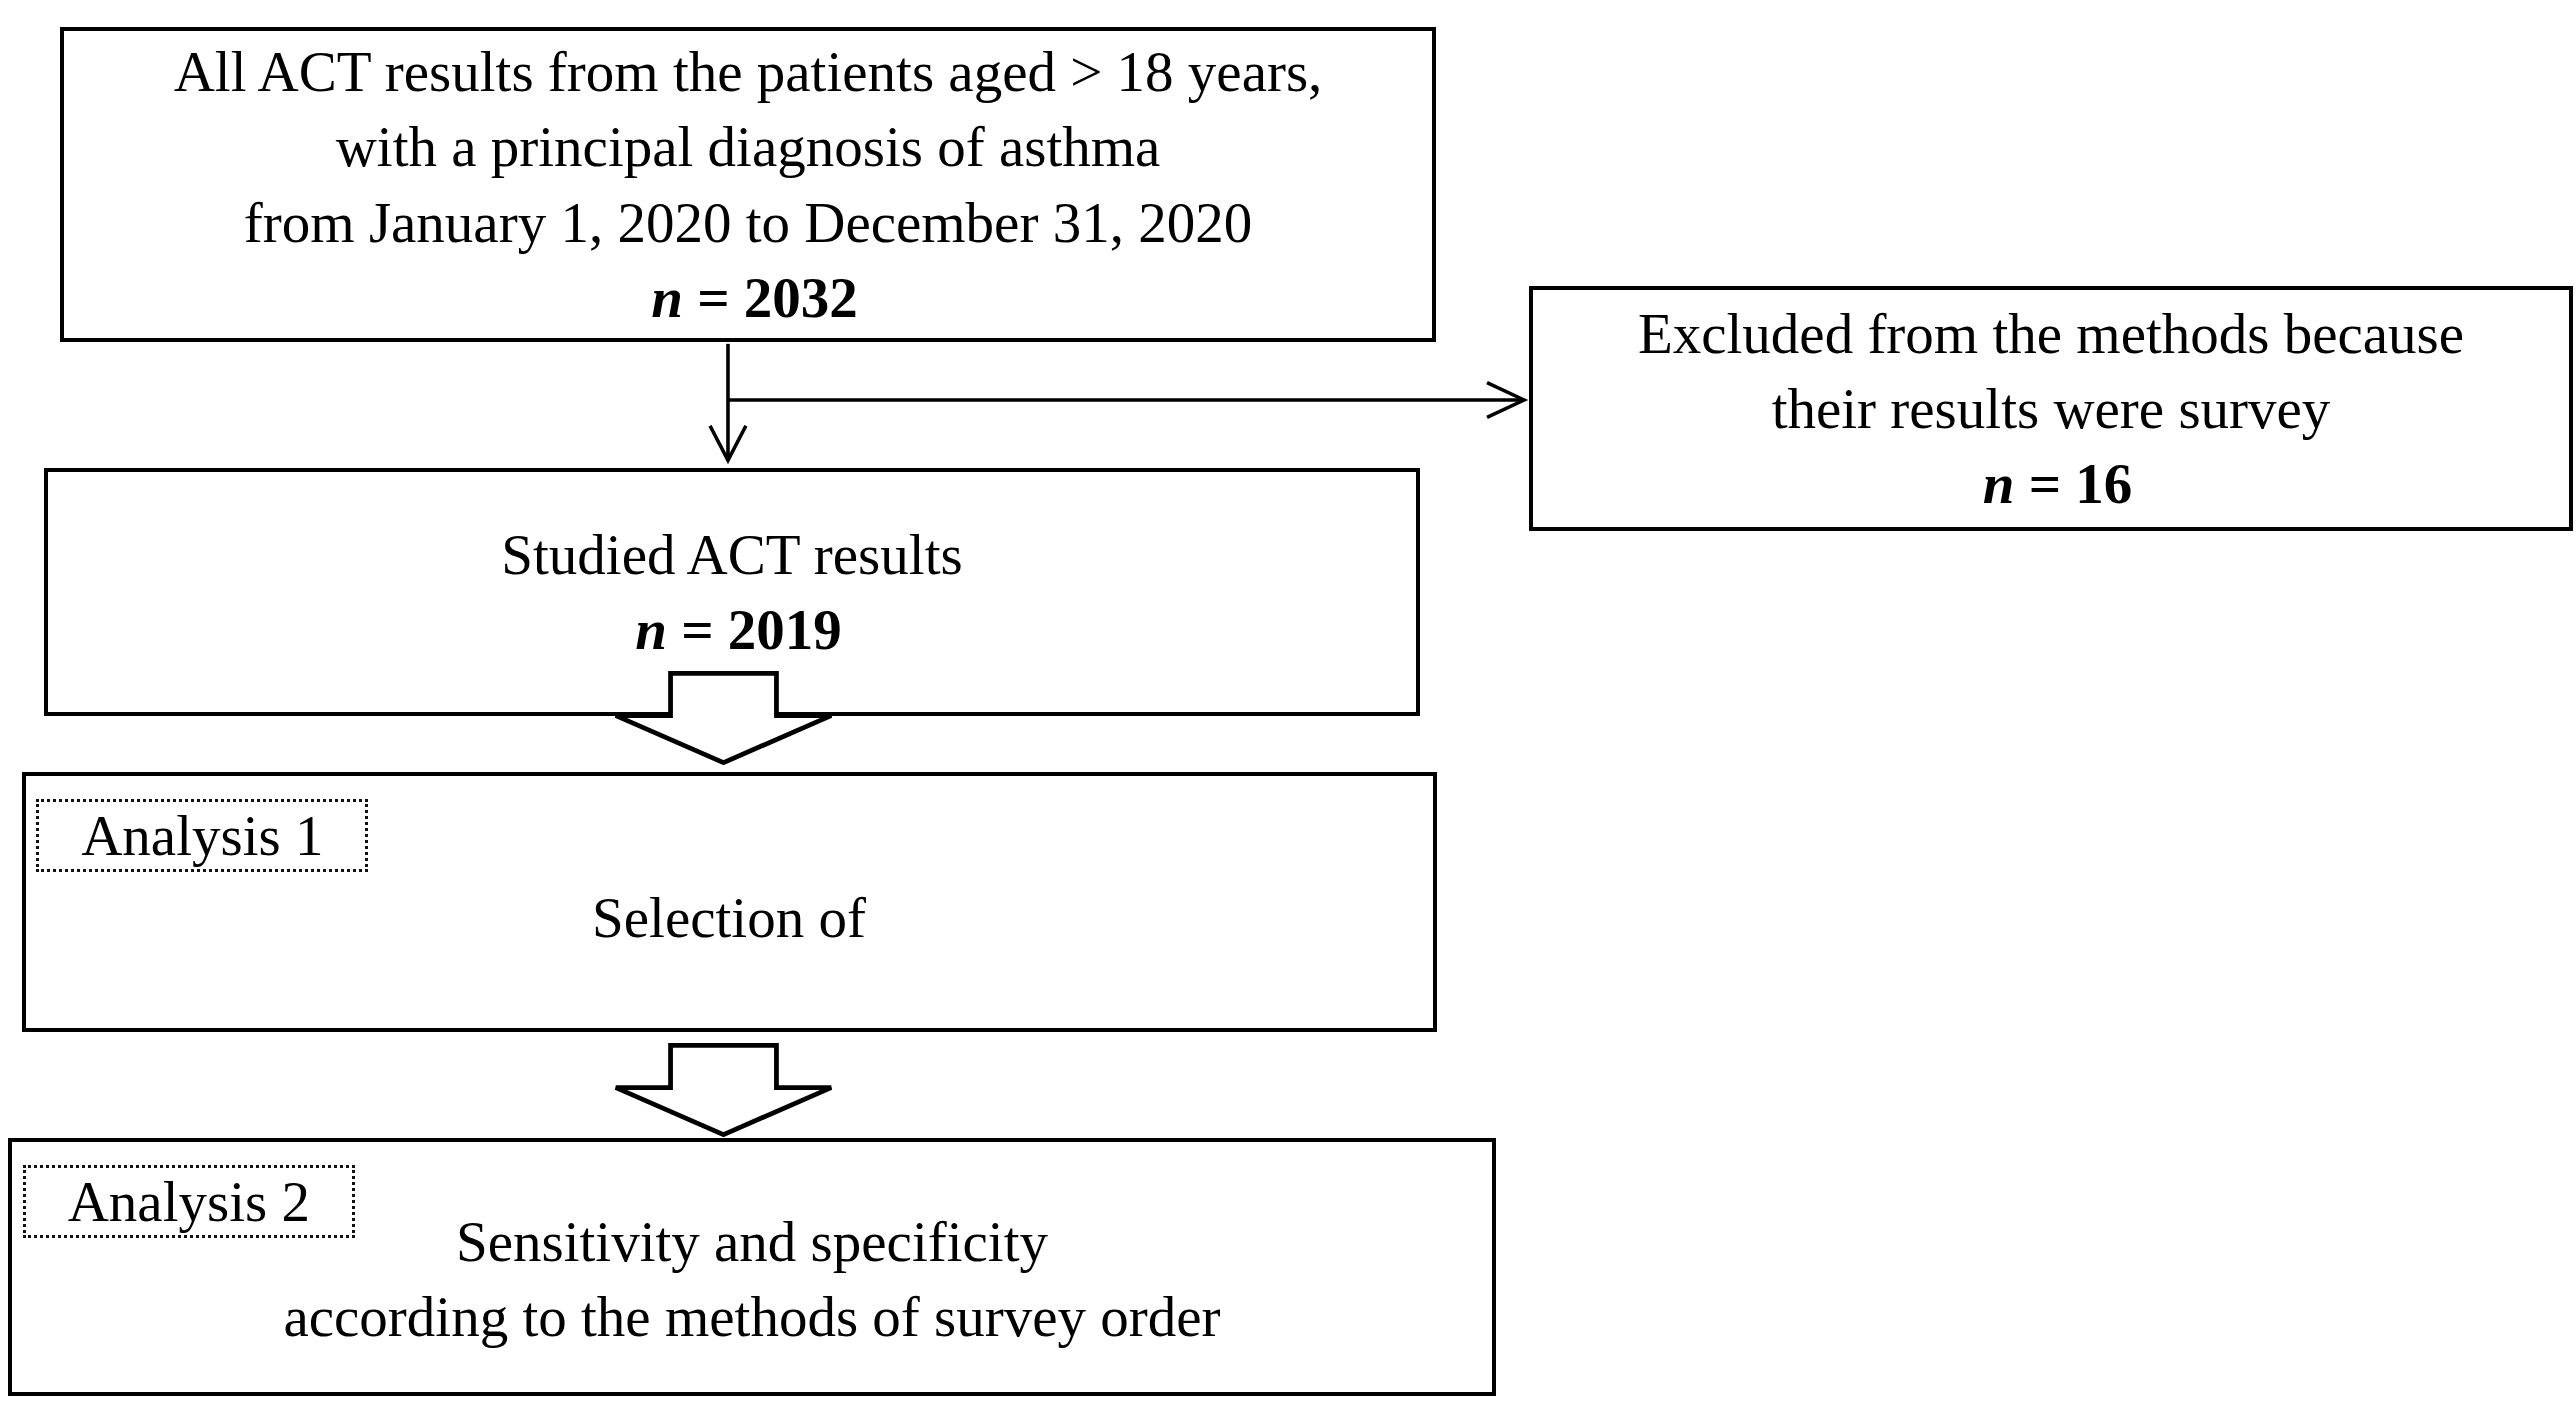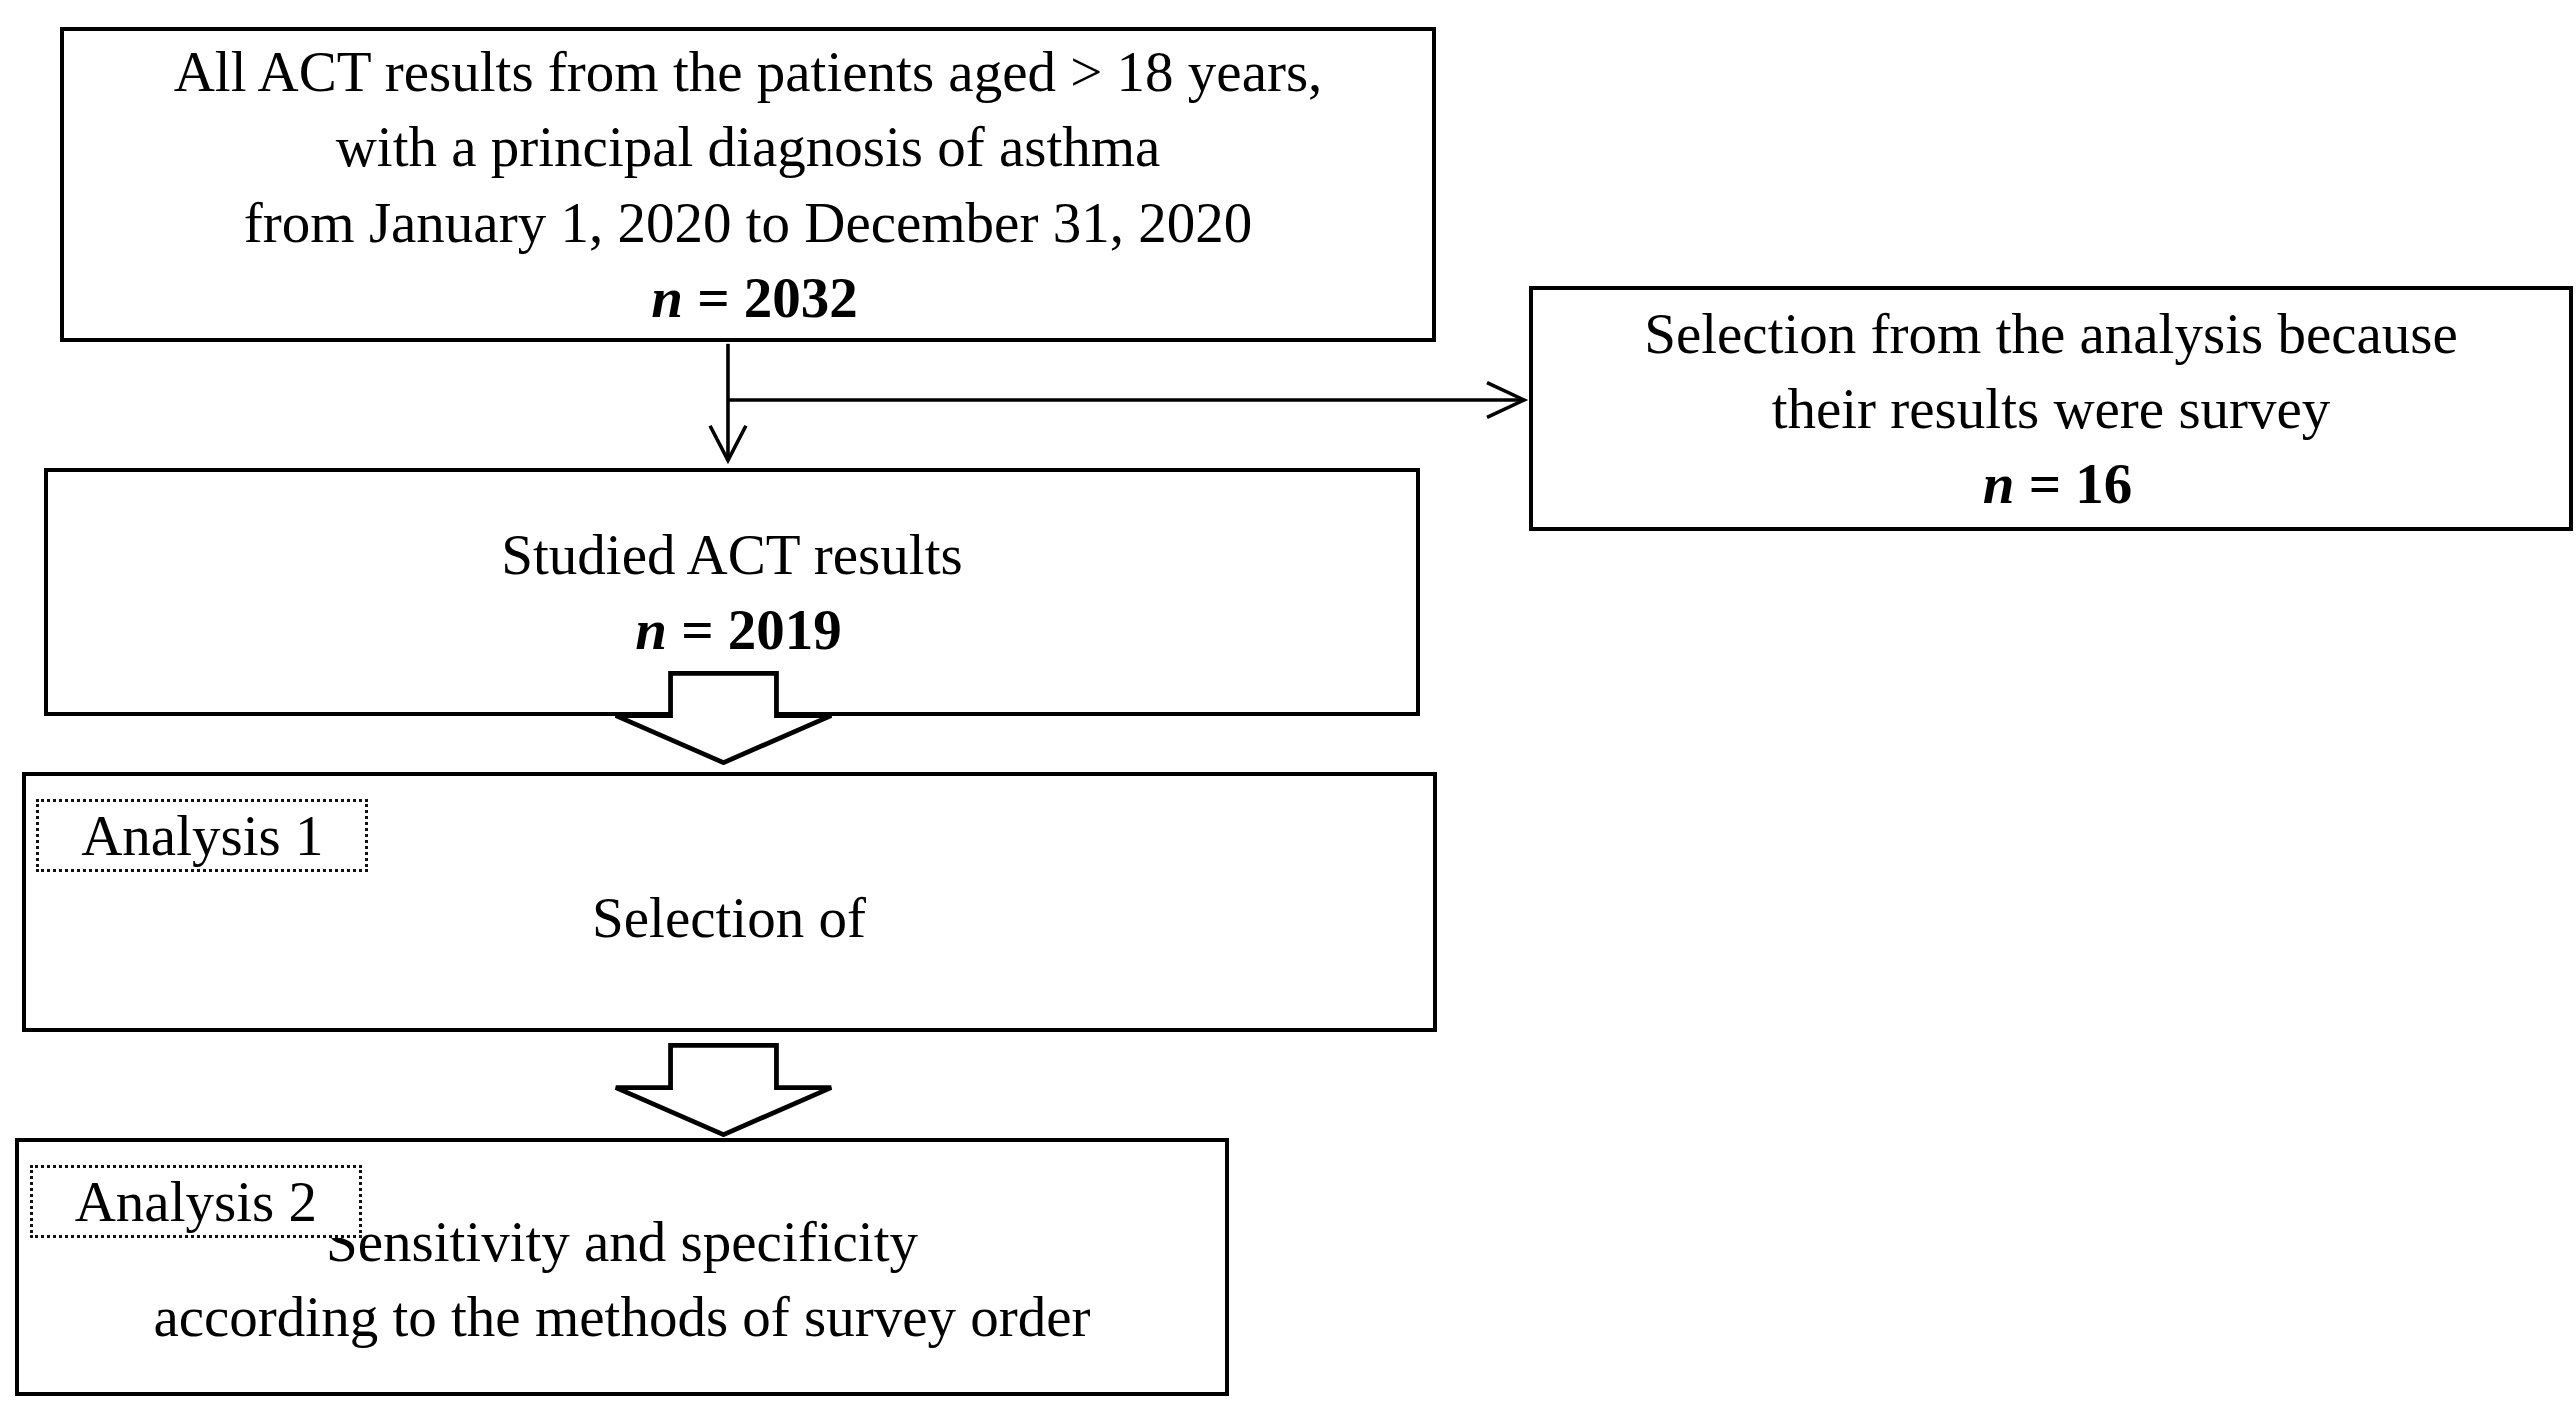--- a/index.html
+++ b/index.html
@@ -27,21 +27,21 @@
     align-items: center;
     justify-content: center;
     text-align: center;
     font-size: 57px;
     line-height: 1.32;
   }
   #box-top      { left: 60px;  top: 27px;   width: 1376px; height: 315px; }
   #box-excluded { left: 1529px; top: 286px;  width: 1044px; height: 245px; }
   #box-studied  { left: 44px;  top: 468px;  width: 1376px; height: 248px; }
   #box-analysis1{ left: 21.5px;   top: 772px; width: 1415px; height: 260px; padding-top: 32px; }
-  #box-analysis2{ left: 15px;   top: 1138px; width: 1214px; height: 258px; padding-top: 24px; }
+  #box-analysis2{ left: 8px;   top: 1138px; width: 1488px; height: 258px; padding-top: 24px; }
 
   .nline { font-weight: bold; margin-left: 13px; }
   .nvar  { font-style: italic; font-weight: bold; margin-right: 14.3px; }
 
   .analysis-tag {
     position: absolute;
     left: 10.8px;
     top: 23px;
     width: 332px;
     height: 73px;
@@ -91,21 +91,21 @@
   <div class="box" id="box-top">
     <div>All ACT results from the patients aged &gt; 18 years,</div>
     <div>with a principal diagnosis of asthma</div>
     <div>from January 1, 2020 to December 31, 2020</div>
     <div class="nline">
       <span class="nvar">n</span><span>= 2032</span>
     </div>
   </div>
 
   <div class="box" id="box-excluded">
-    <div>Selection from the analysis because</div>
+    <div>Excluded from the methods because</div>
     <div>their results were survey</div>
     <div class="nline">
       <span class="nvar">n</span><span>= 16</span>
     </div>
   </div>
 
   <div class="box" id="box-studied">
     <div>Studied ACT results</div>
     <div class="nline">
       <span class="nvar">n</span><span>= 2019</span>

